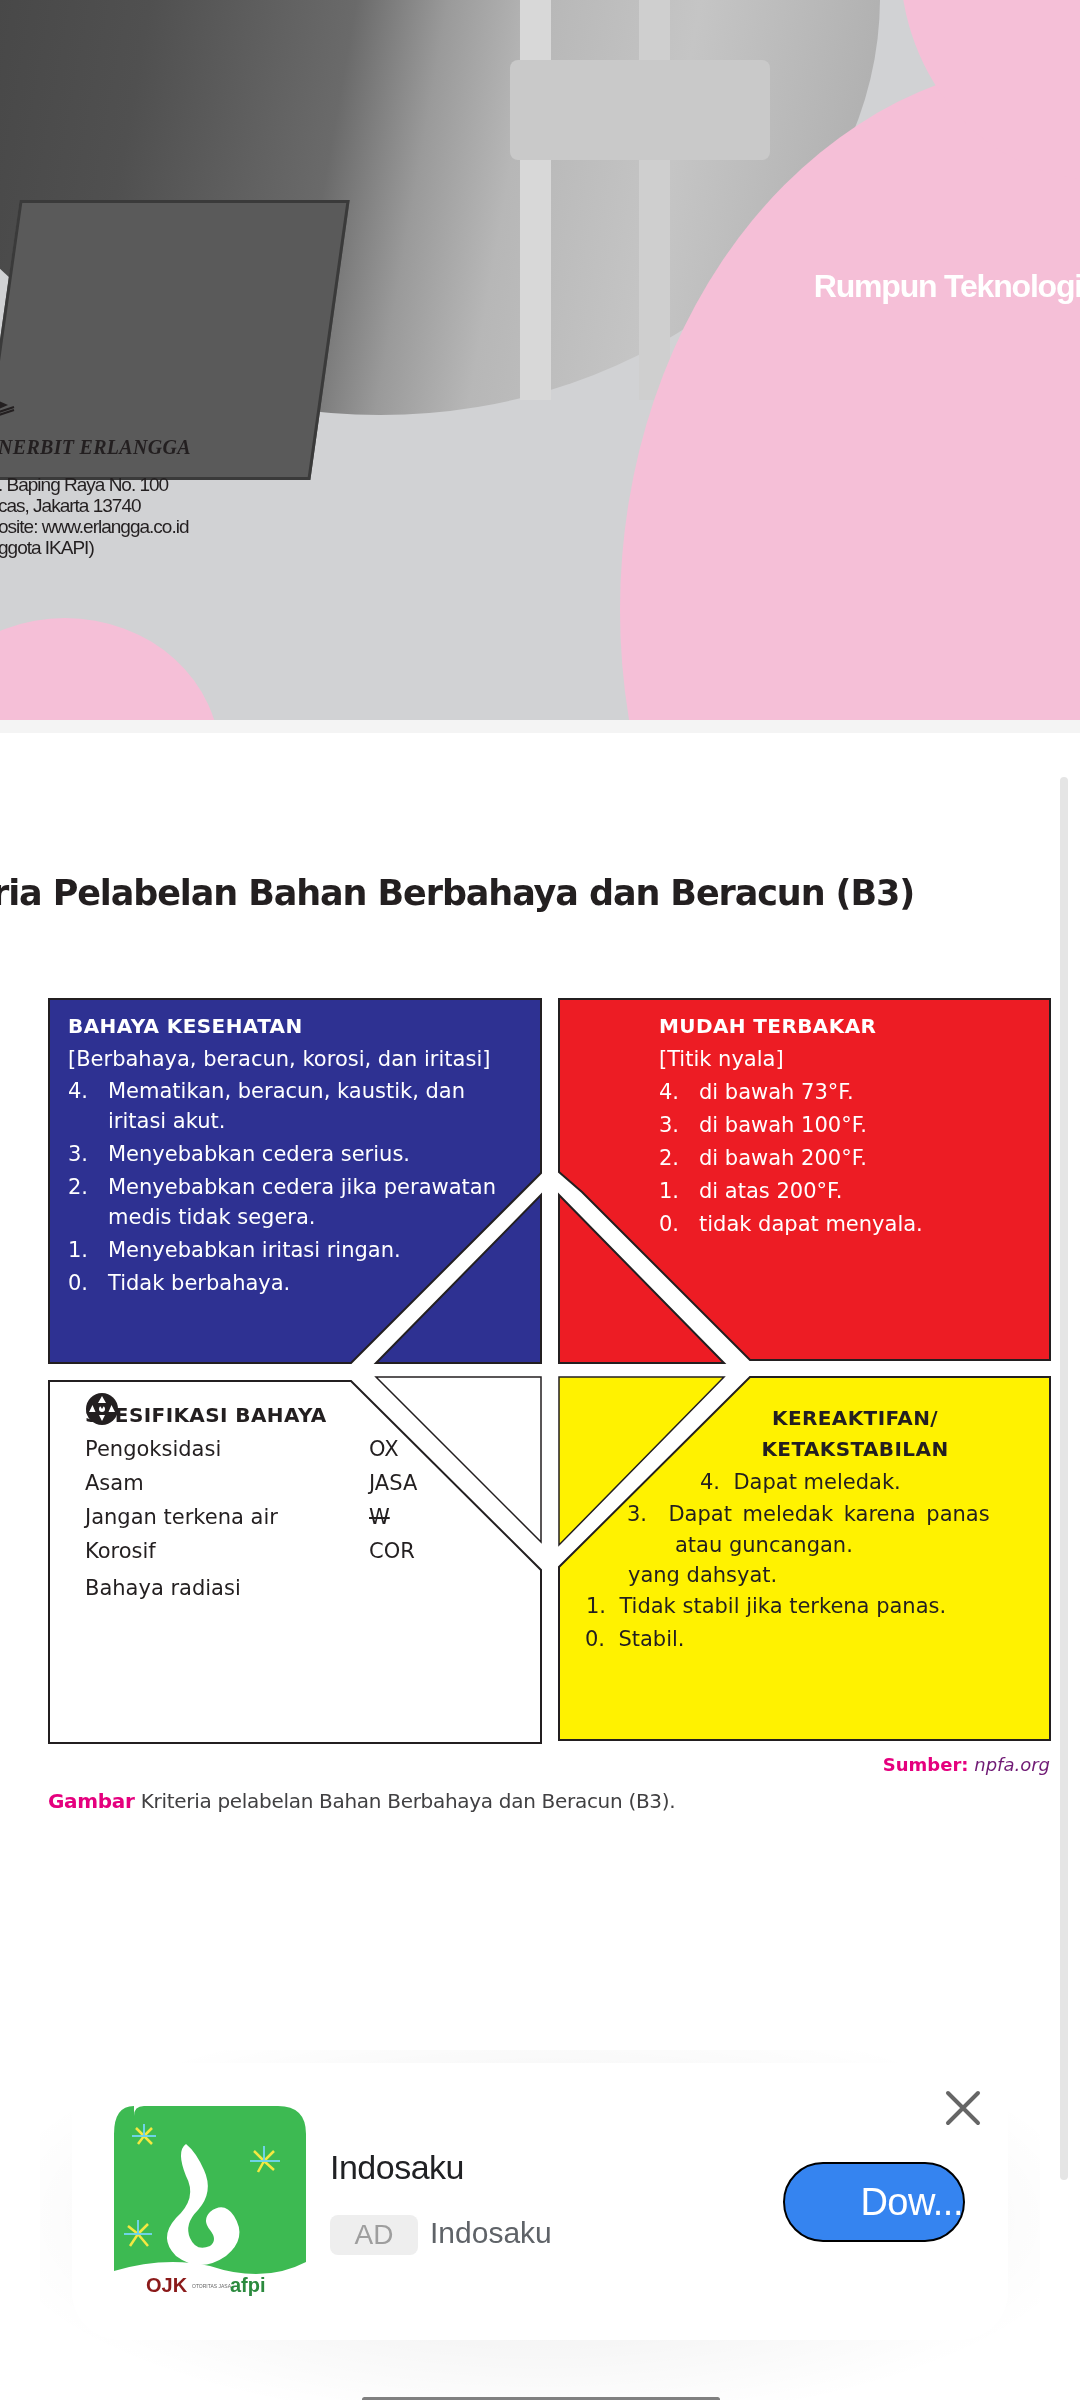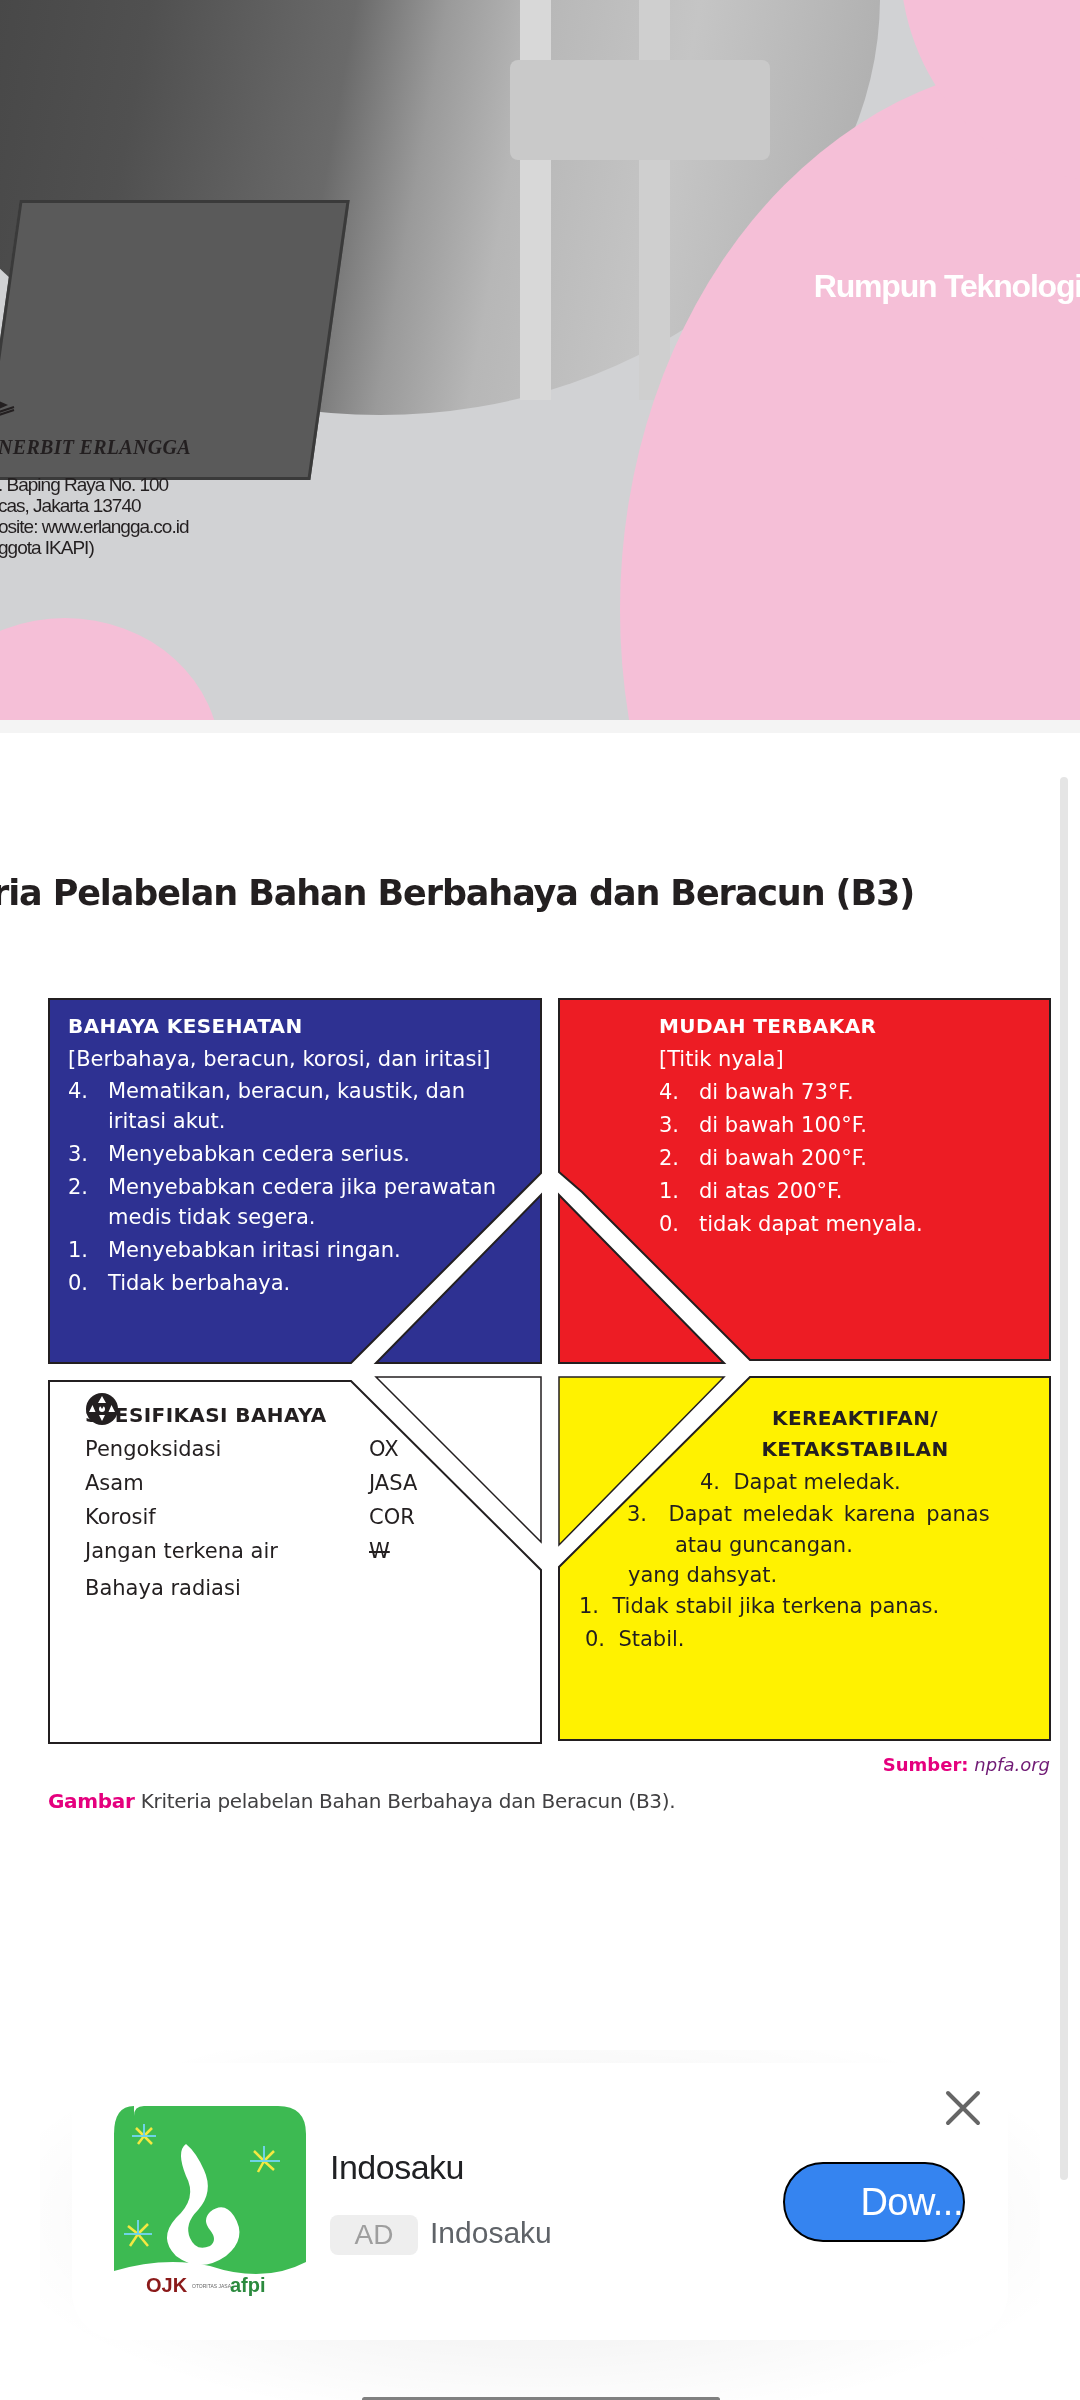--- a/index.html
+++ b/index.html
@@ -172,26 +172,26 @@
       <div class="qh" style="line-height:34px">SPESIFIKASI BAHAYA</div>
       <div class="row">
           <span class="k">Pengoksidasi</span>
           <span>OX</span>
         </div>
       <div class="row">
           <span class="k">Asam</span>
           <span>JASA</span>
         </div>
       <div class="row">
+          <span class="k">Jangan terkena air</span>
+          <span style="text-decoration:line-through;">W</span>
+        </div>
+      <div class="row">
           <span class="k">Korosif</span>
           <span>COR</span>
-        </div>
-      <div class="row">
-          <span class="k">Jangan terkena air</span>
-          <span style="text-decoration:line-through;">W</span>
         </div>
       <div class="row" style="line-height:40px">
           <span class="k">Bahaya radiasi</span>
         <svg width="34" height="34" viewBox="0 0 34 34" style="margin-top:-6px">
           <circle cx="17" cy="17" r="16" fill="#231f20"></circle>
           <circle cx="17" cy="17" r="3" fill="#ffffff"></circle>
           <path d="M17 17 L10 5 A14 14 0 0 1 24 5 Z" fill="#231f20" stroke="none"></path>
           <path d="M13 11 L17 4 L21 11 Z M10.5 20 L4 20 L7.5 13 Z M23.5 20 L30 20 L26.5 13 Z M14 23 L20 23 L17 29 Z" fill="#ffffff"></path>
         </svg>
       </div>
@@ -199,21 +199,21 @@
 
     <div id="q-react" class="qtext">
       <div class="qh">
         <div>KEREAKTIFAN/</div>
         <div>KETAKSTABILAN</div>
       </div>
       <div style="padding-left:140px; line-height:34px"><span>4.</span>&nbsp;&nbsp;<span>Dapat meledak.</span></div>
       <div style="padding-left:67px; line-height:31px; word-spacing:4px"><span>3.</span>&nbsp;&nbsp;<span>Dapat meledak karena panas</span></div>
       <div style="padding-left:115px; line-height:30px"><span>atau guncangan.</span></div>
       <div style="padding-left:68px; line-height:30px"><span>yang dahsyat.</span></div>
-      <div style="padding-left:19px; line-height:33px"><span>1.</span>&nbsp;&nbsp;<span>Tidak stabil jika terkena panas.</span></div>
+      <div style="padding-left:26px; line-height:33px"><span>1.</span>&nbsp;&nbsp;<span>Tidak stabil jika terkena panas.</span></div>
       <div style="padding-left:25px; line-height:33px"><span>0.</span>&nbsp;&nbsp;<span>Stabil.</span></div>
     </div>
 
     <div class="source">
       <span class="lbl">Sumber:</span>
       <span class="val">npfa.org</span>
     </div>
     <div class="caption">
       <span class="lbl">Gambar</span><span> Kriteria pelabelan Bahan Berbahaya dan Beracun (B3).</span>
     </div>

